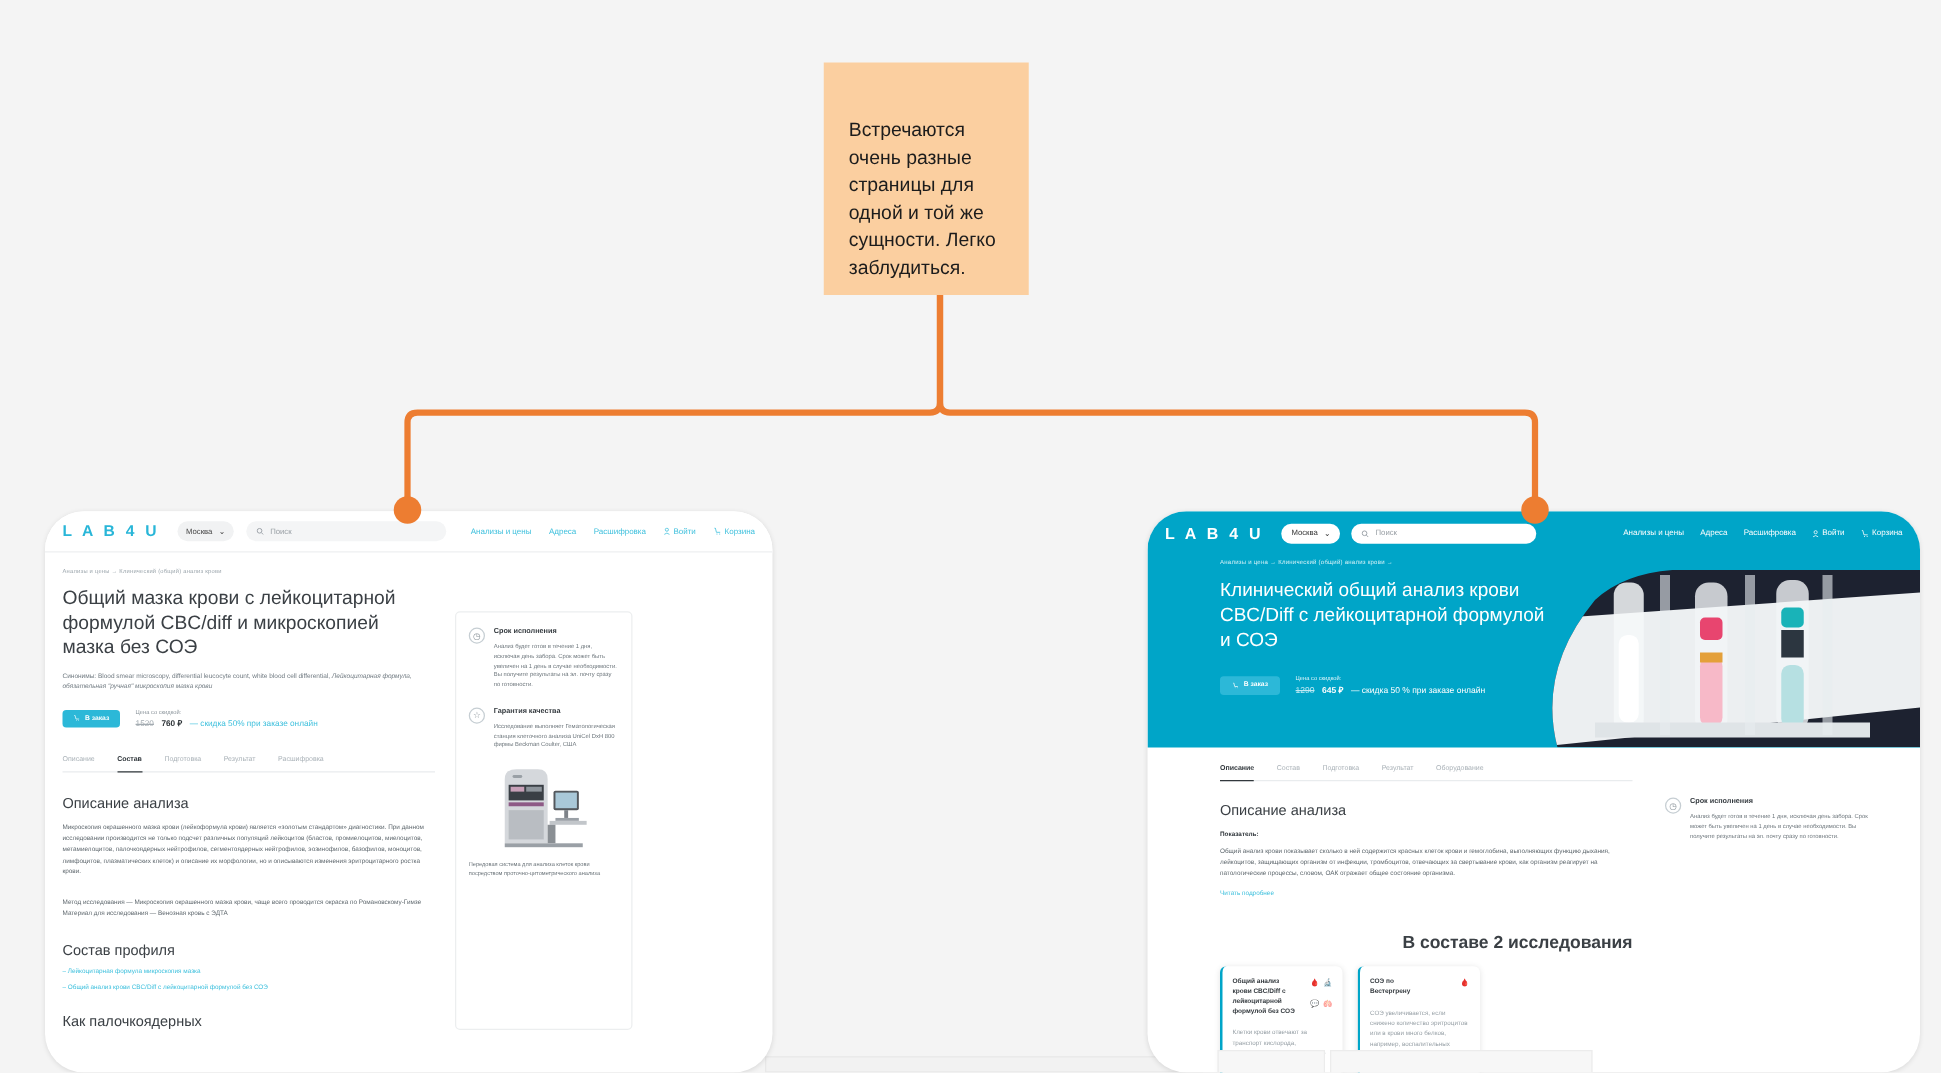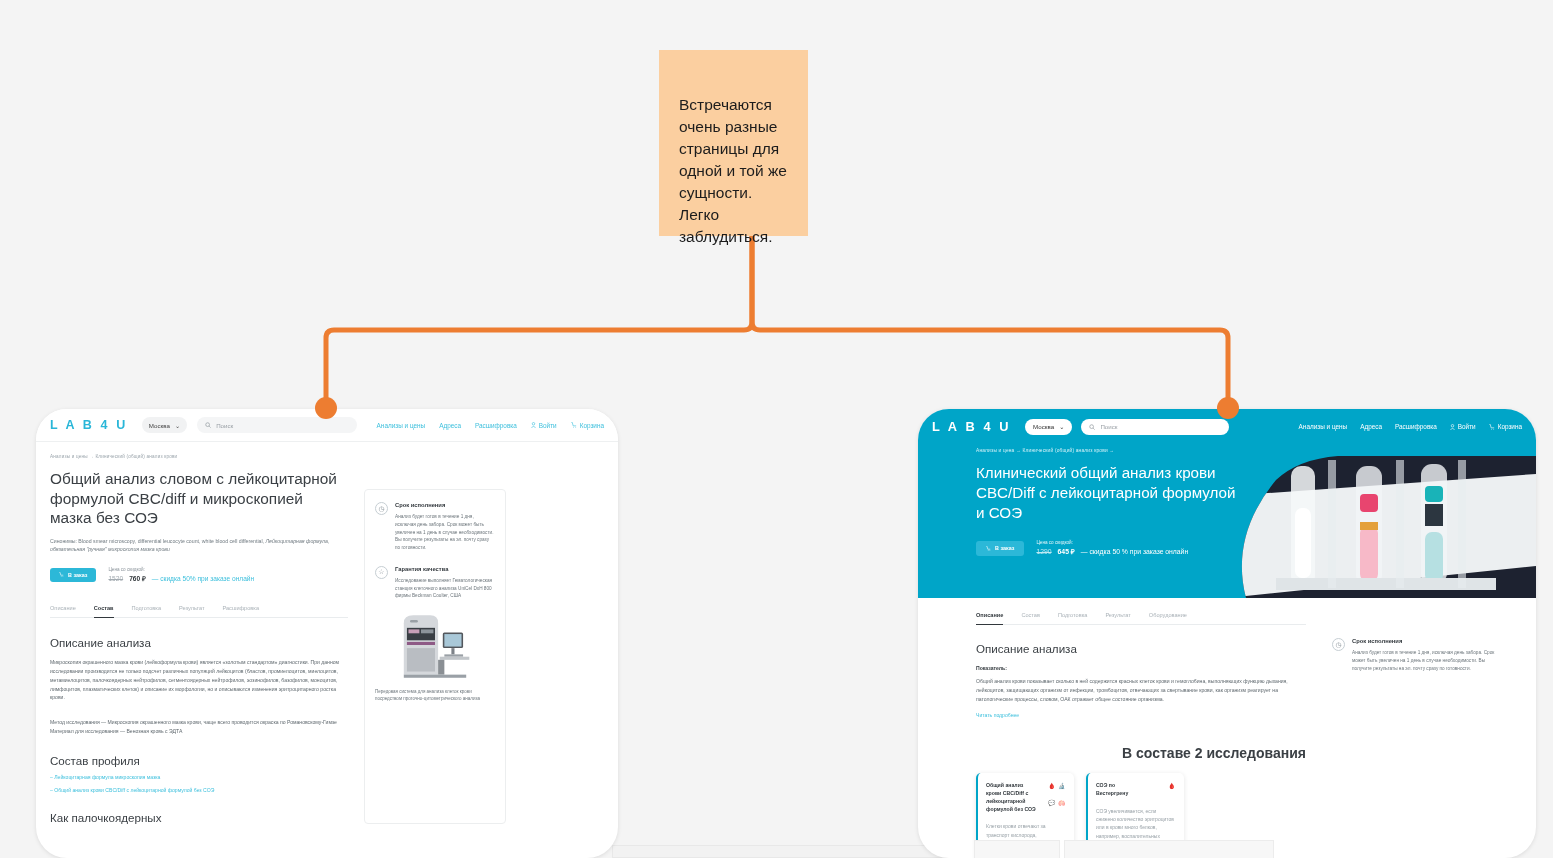--- a/index.html
+++ b/index.html
@@ -138,21 +138,21 @@
 
 <div id="canvas">
 
   <svg id="connector" width="1553" height="858">
     <path d="M 752 236 L 752 322 Q 752 330 744 330 L 334 330 Q 326 330 326 338 L 326 404" stroke="#ED7D31" stroke-width="5" fill="none" stroke-linecap="round"></path>
     <path d="M 752 236 L 752 322 Q 752 330 760 330 L 1220 330 Q 1228 330 1228 338 L 1228 404" stroke="#ED7D31" stroke-width="5" fill="none" stroke-linecap="round"></path>
     <circle cx="326" cy="408" r="11" fill="#ED7D31"></circle>
     <circle cx="1228" cy="408" r="11" fill="#ED7D31"></circle>
   </svg>
 
-  <div class="note note-orange" style="left:659px; top:50px; width:149px; height:186px;">
+  <div class="note note-orange" style="left:659px; top:50px; width:164px; height:186px;">
     <span>Встречаются очень разные страницы для одной и той же сущности. Легко заблудиться.</span>
   </div>
 
 
   <div class="window" id="win-left">
 
     <div class="l-header">
       <div class="logo-l">L A B 4 U</div>
 
       <div class="city-pill">
@@ -192,21 +192,21 @@
               <circle cx="11" cy="12" r="1" fill="#3fc0dd"></circle>
             </svg>
           <b style="font-weight:400">Корзина</b>
         </span>
       </div>
     </div>
 
     <div class="l-body">
       <div class="l-main">
         <div class="crumbs">Анализы и цены   →   Клинический (общий) анализ крови</div>
-        <h1 class="l-title">Общий анализ словом с лейкоцитарной формулой CBC/diff и микроскопией мазка без СОЭ</h1>
+        <h1 class="l-title">Общий мазка крови с лейкоцитарной формулой CBC/diff и микроскопией мазка без СОЭ</h1>
         <div class="l-syn">
           <span>Синонимы: </span><span>Blood smear microscopy, differential leucocyte count, white blood cell differential,</span><i> Лейкоцитарная формула, обязательная "ручная" микроскопия мазка крови</i>
         </div>
 
         <div class="price-row">
           <div class="btn-order">
             <svg width="5" height="5" viewBox="0 0 14 14">
                 <path d="M1 1 h2 l2 8 h7" fill="none" stroke="#fff" stroke-width="1.6"></path>
                 <circle cx="6" cy="12" r="1" fill="#fff"></circle>
                 <circle cx="11" cy="12" r="1" fill="#fff"></circle>

